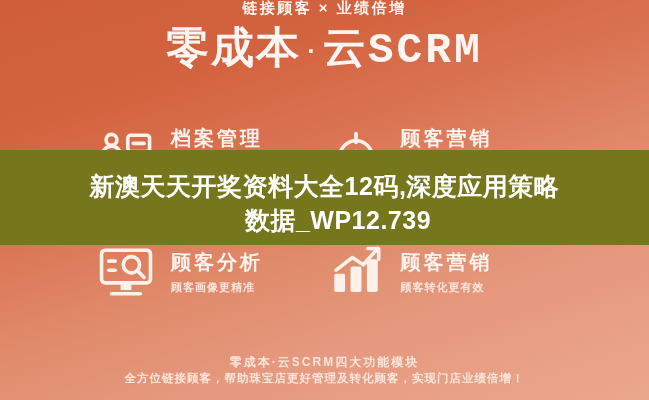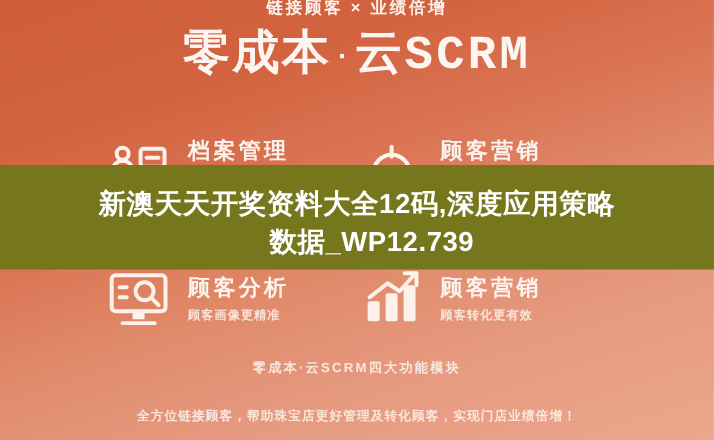--- a/index.html
+++ b/index.html
@@ -64,21 +64,21 @@
     margin-top:7px;line-height:1.2;white-space:nowrap;opacity:.95;
   }
   .m-tl{justify-content:flex-start;align-items:flex-start;padding-top:8px;}
   .m-tr{justify-content:flex-start;align-items:flex-start;padding-top:8px;}
   .m-bl{align-items:center;}
   .m-br{align-items:center;}
 
   
   .footer{
     position:absolute;left:0;right:0;bottom:14px;
-    display:flex;flex-direction:column;align-items:center;gap:28px;
+    display:flex;flex-direction:column;align-items:center;gap:0;
   }
   .f1{color:#fae6dc;font-size:12px;font-weight:bold;letter-spacing:2px;white-space:nowrap;}
   .f2{color:#fae6dc;font-size:11.5px;font-weight:bold;letter-spacing:1px;white-space:nowrap;text-align:right;}
 
   
   .overlay-band{
     position:absolute;left:0;right:0;top:150px;height:95px;
     background:#76761d;
   }
   .overlay-text{

